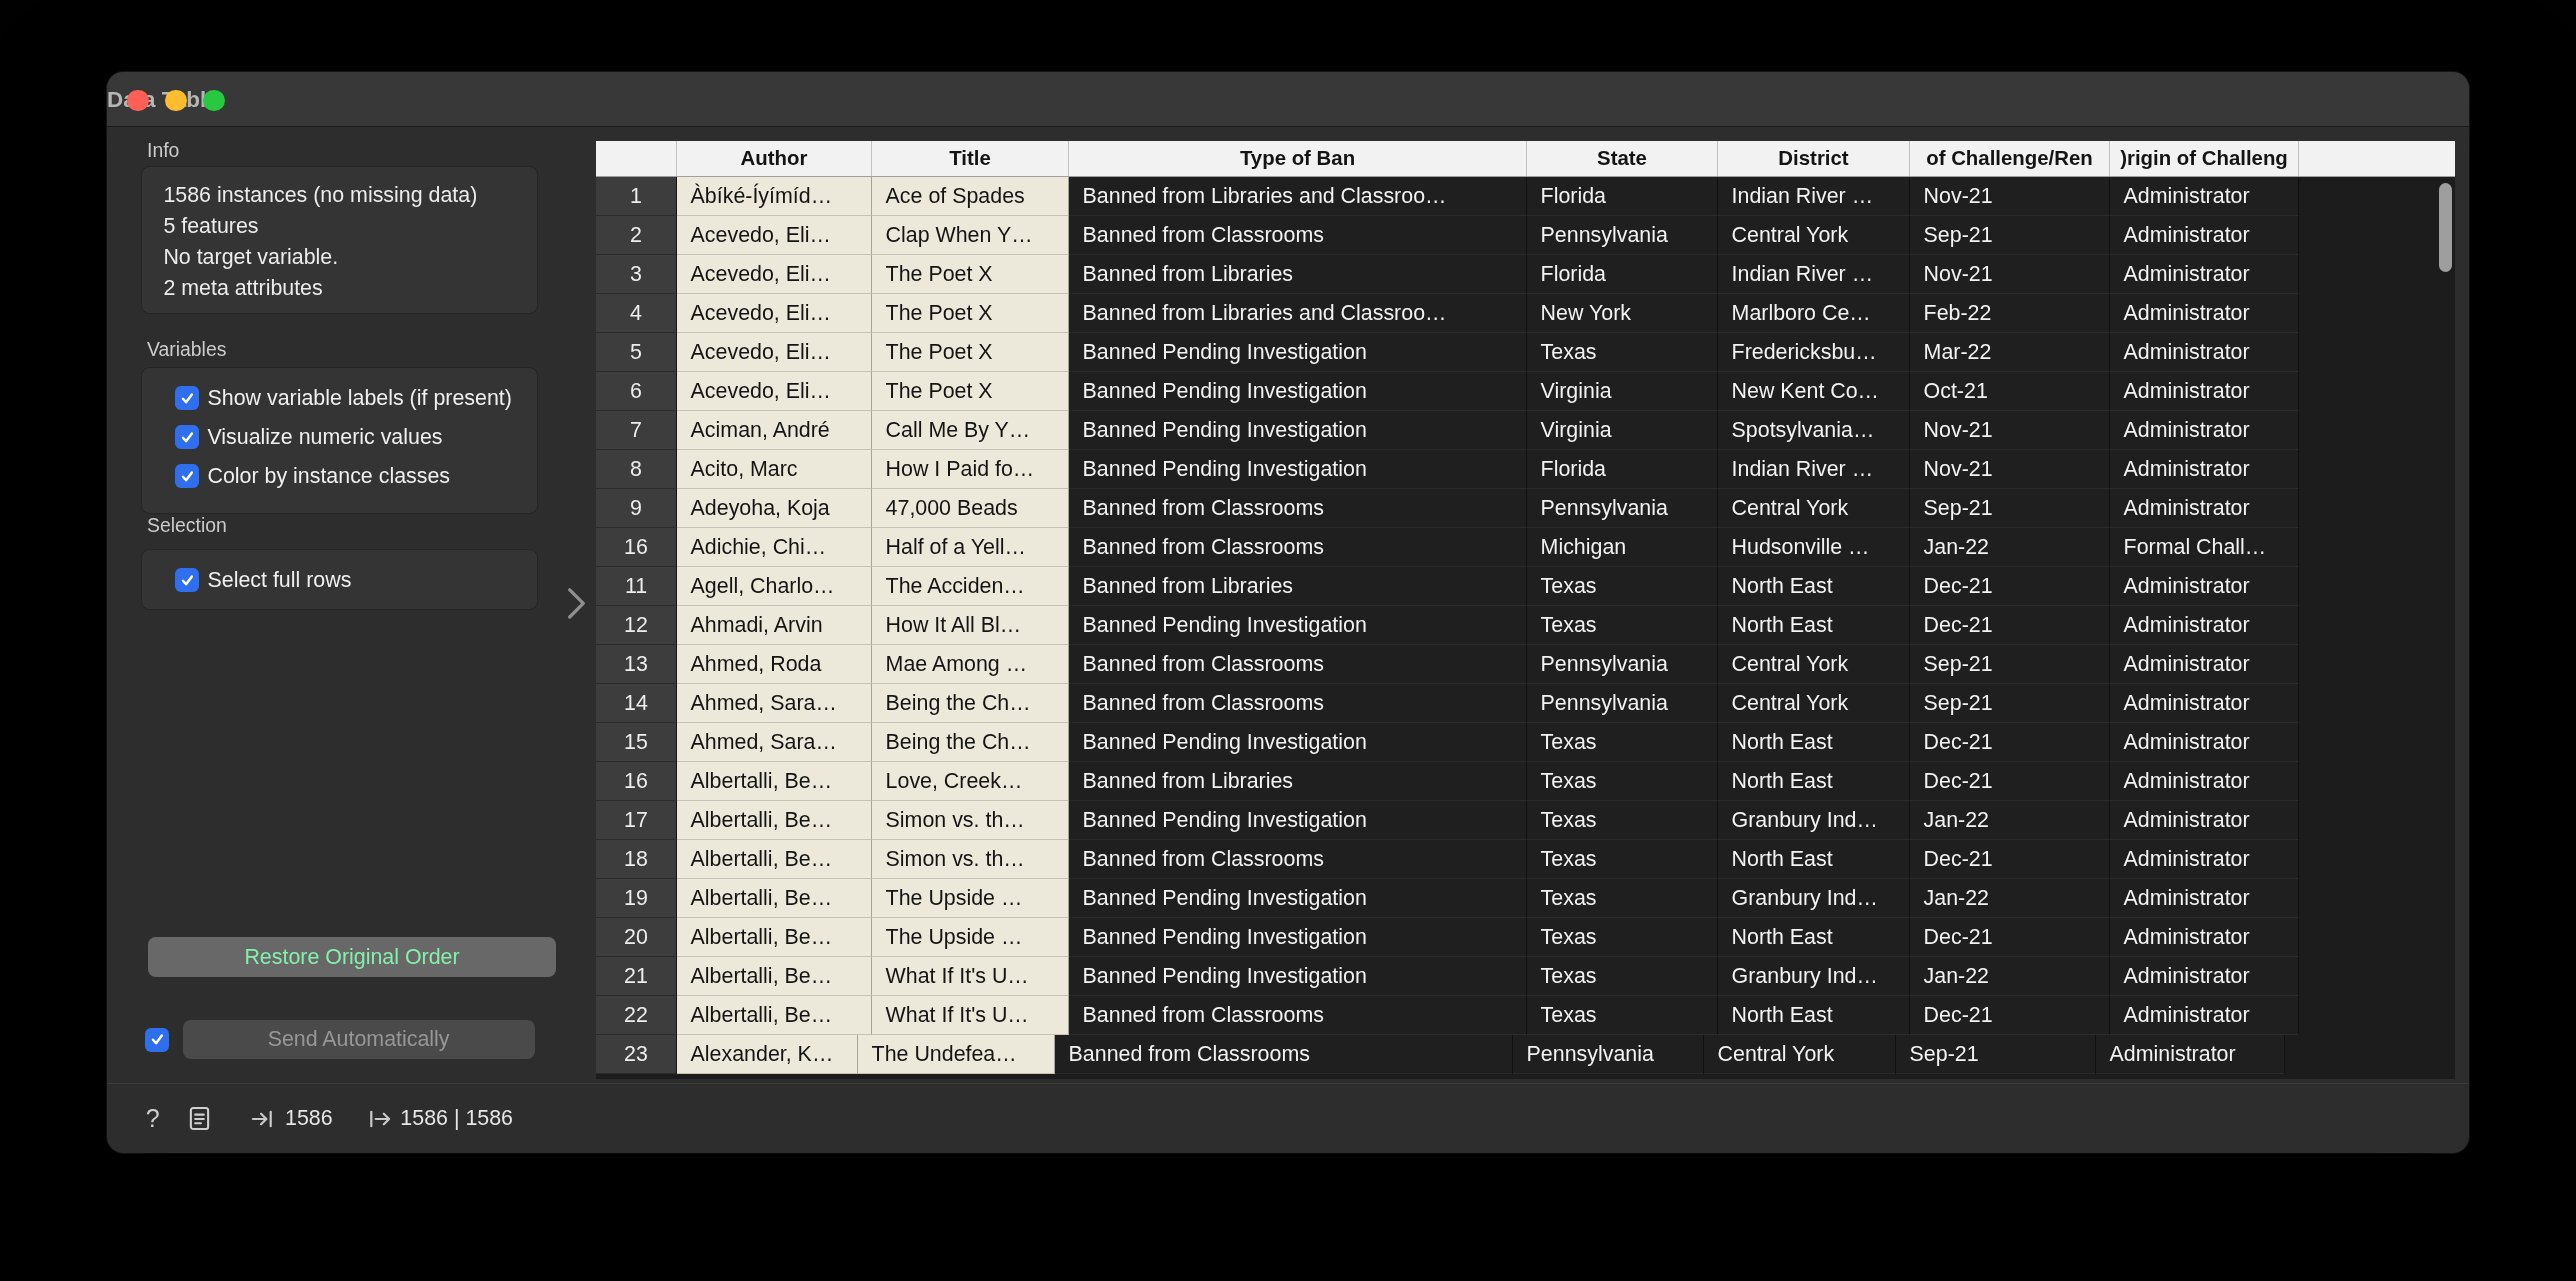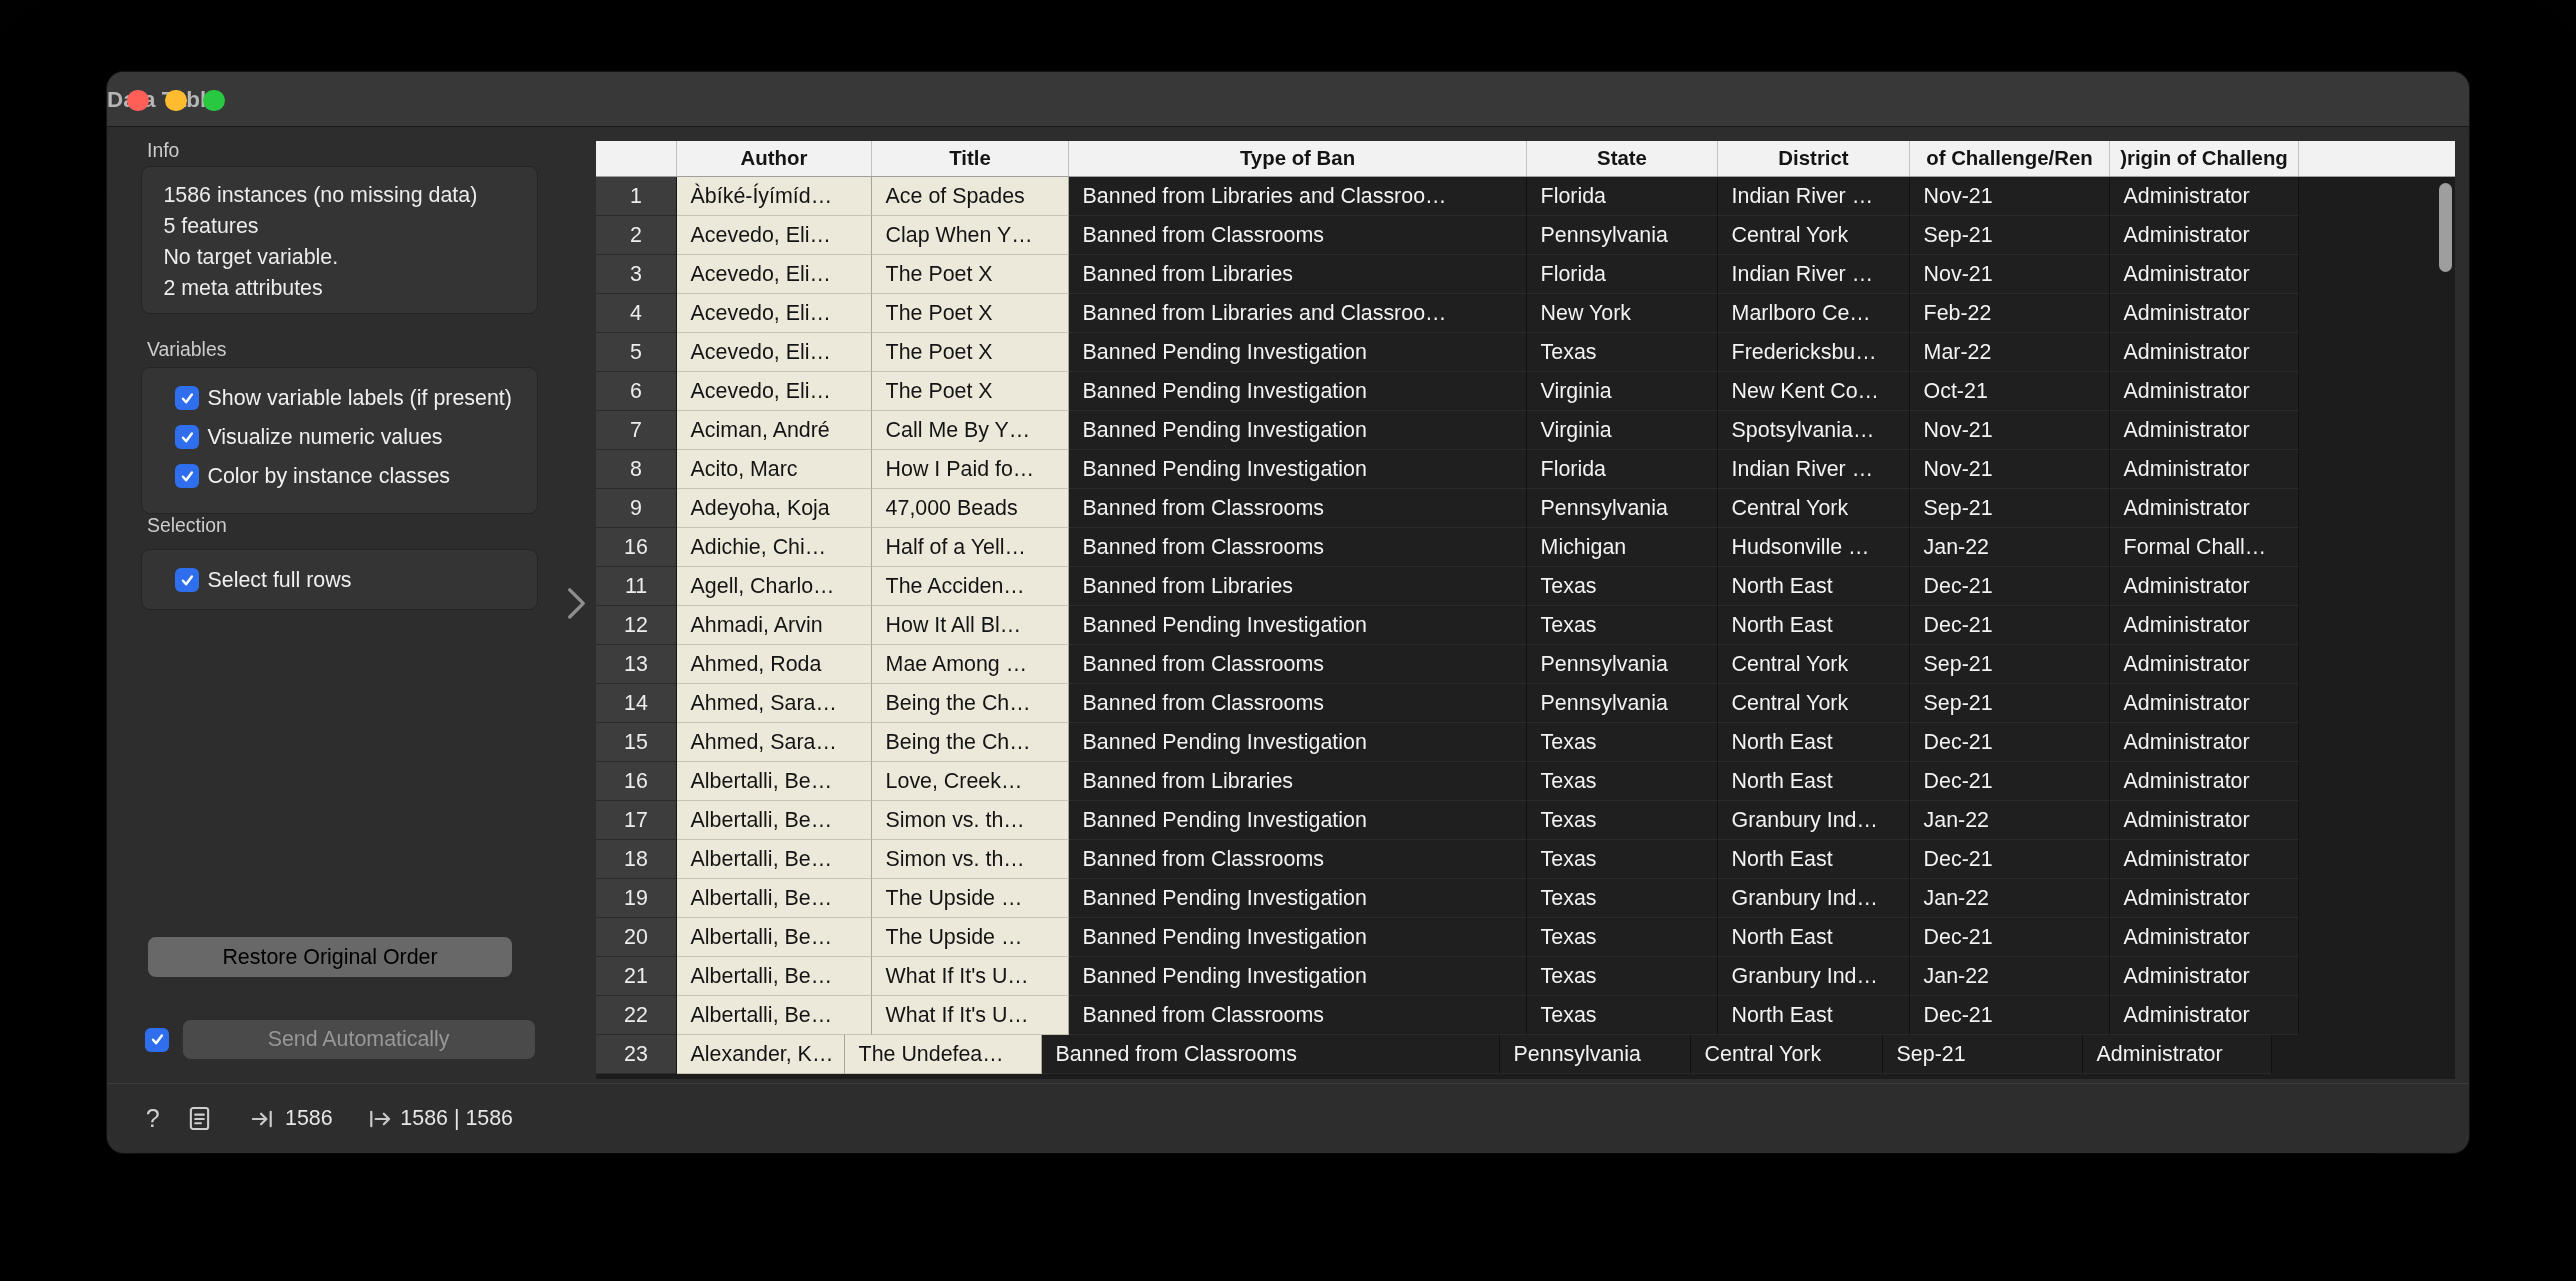--- a/index.html
+++ b/index.html
@@ -53,23 +53,23 @@
   .cb-row { display: flex; align-items: center; height: 39px; gap: 8.7px; padding-left: 26px; }
   .checkbox {
     width: 24px; height: 24px; border-radius: 5.8px;
     background: var(--accent);
     display: inline-flex; align-items: center; justify-content: center;
     flex: 0 0 24px;
   }
   .checkbox svg { width: 18.5px; height: 18.5px; }
   .cb-label { color: #f0f0f0; font-size: 21.4px; white-space: nowrap; }
   .restore-btn {
-    position: absolute; left: 41px; top: 865px; width: 364px; height: 40px;
+    position: absolute; left: 41px; top: 865px; width: 408px; height: 40px;
     background: #686868; border: none; border-radius: 7.8px;
-    color: #000000; font-size: 21.4px; font-family: inherit; cursor: pointer;
+    color: #86efac; font-size: 21.4px; font-family: inherit; cursor: pointer;
   }
   .autosend { position: absolute; left: 38px; top: 948px; display: flex; align-items: center; gap: 13.6px; }
   .send-btn {
     width: 352px; height: 39px;
     background: #4a4a4a; border: none; border-radius: 7.8px;
     color: #979797; font-size: 21.4px; font-family: inherit;
   }
   .splitter-chevron { position: absolute; left: 453px; top: 513px; width: 33px; height: 37px; cursor: pointer; }
   
   .table-area {
@@ -432,21 +432,21 @@
           <div class="cell meta" style="width: 195px;">Albertalli, Be…</div>
           <div class="cell meta" style="width: 197px;">What If It's U…</div>
           <div class="cell dark" style="width: 458px;">Banned from Classrooms</div>
           <div class="cell dark" style="width: 191px;">Texas</div>
           <div class="cell dark" style="width: 192px;">North East</div>
           <div class="cell dark" style="width: 200px;">Dec-21</div>
           <div class="cell dark" style="width: 189px;">Administrator</div>
         </div>
         <div class="trow">
           <div class="cell num" style="width: 81px;">23</div>
-          <div class="cell meta" style="width: 168px;">Alexander, K…</div>
+          <div class="cell meta" style="width: 181px;">Alexander, K…</div>
           <div class="cell meta" style="width: 197px;">The Undefea…</div>
           <div class="cell dark" style="width: 458px;">Banned from Classrooms</div>
           <div class="cell dark" style="width: 191px;">Pennsylvania</div>
           <div class="cell dark" style="width: 192px;">Central York</div>
           <div class="cell dark" style="width: 200px;">Sep-21</div>
           <div class="cell dark" style="width: 189px;">Administrator</div>
         </div>
       </div>
     <div class="vscrollbar">
       <div class="vthumb"></div>

